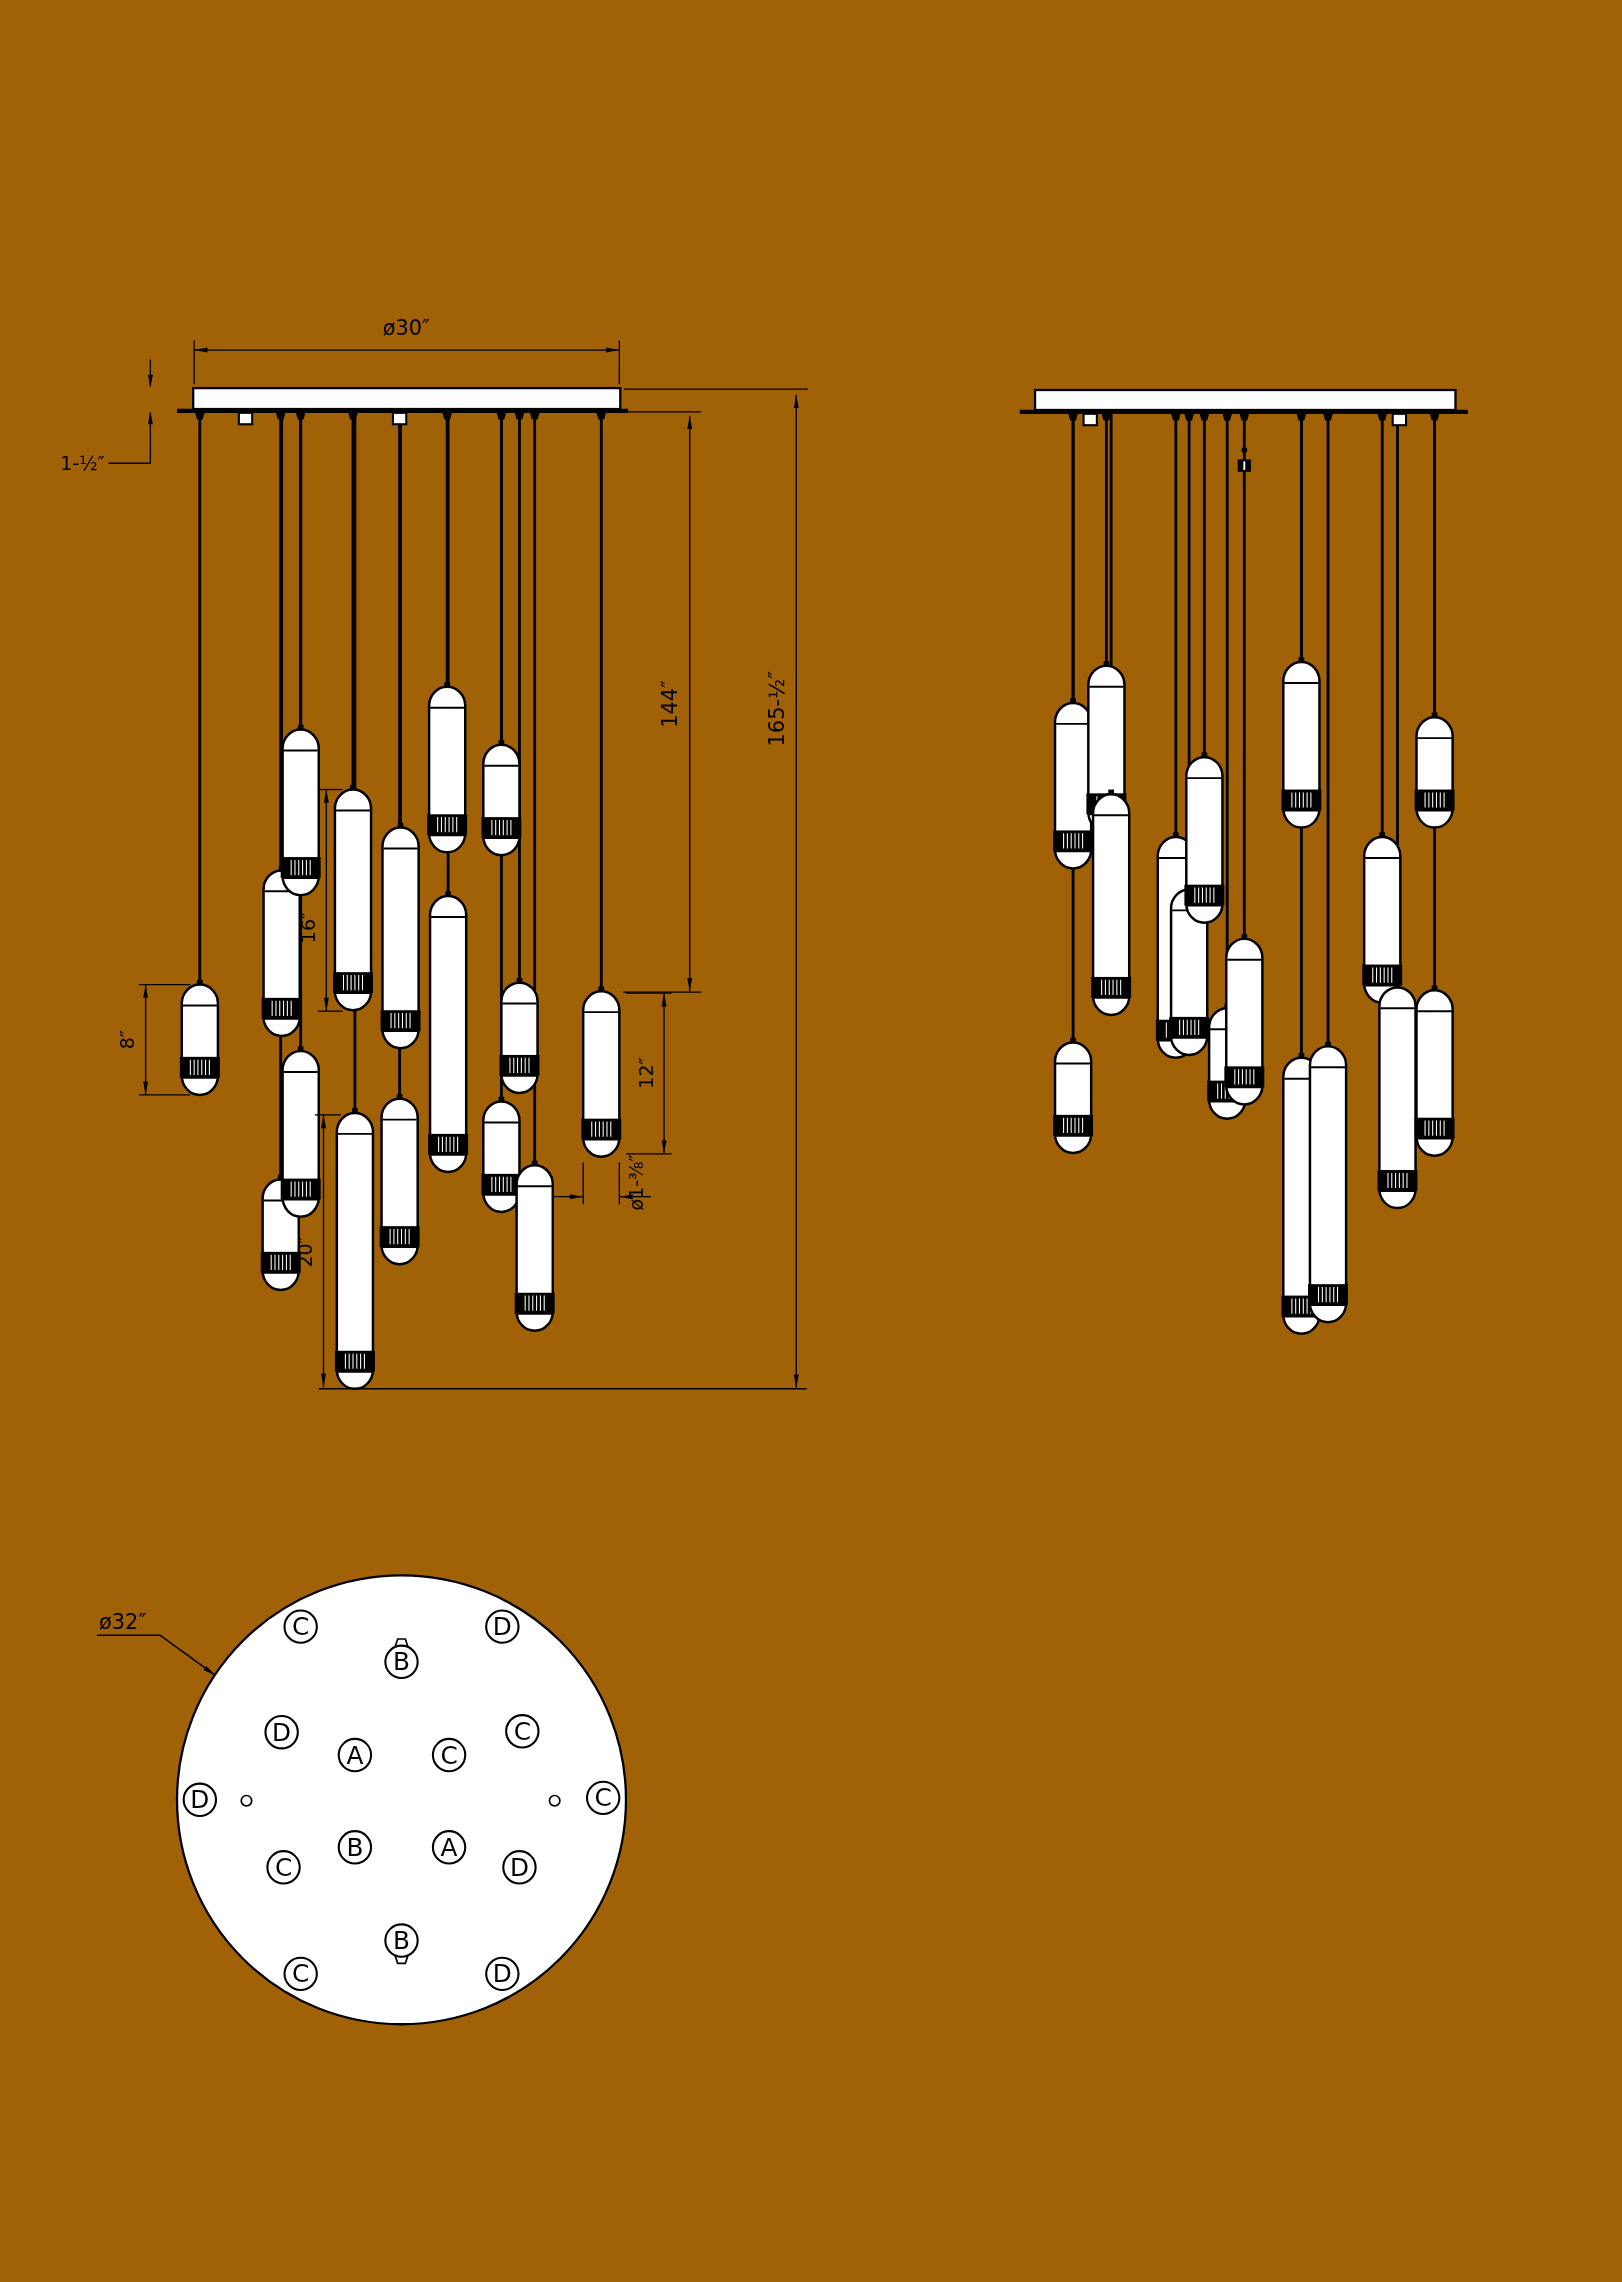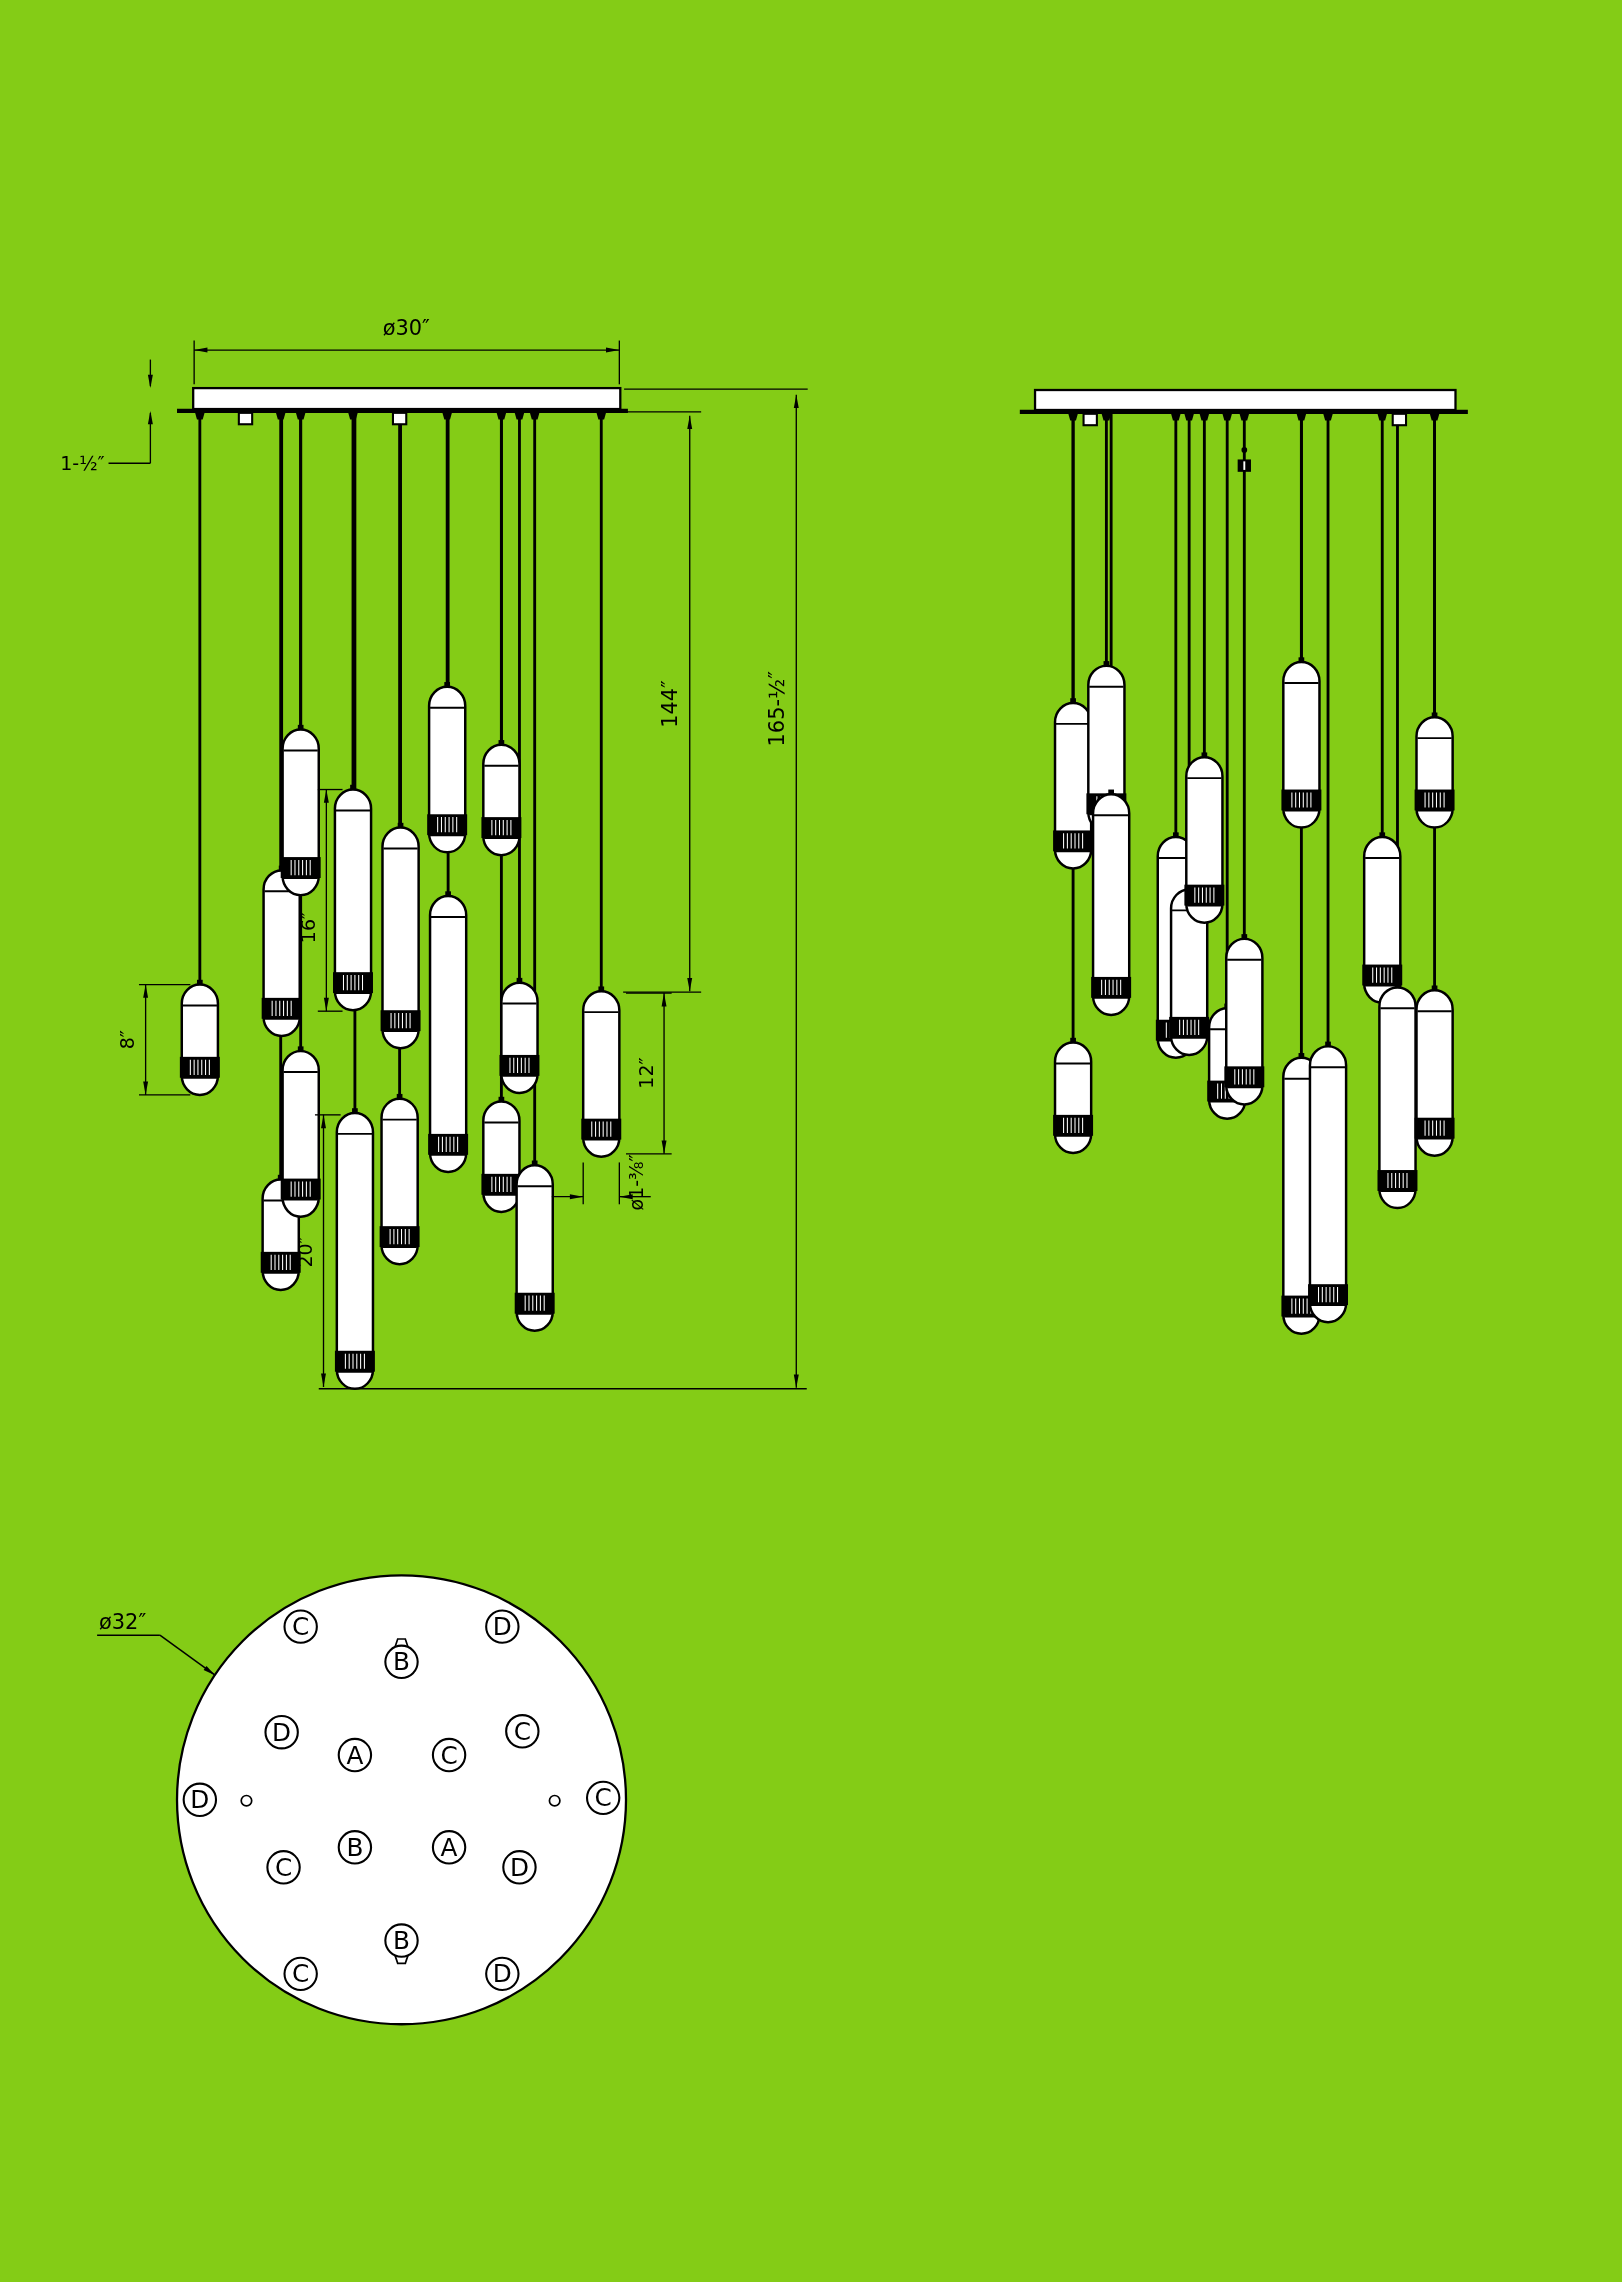--- a/index.html
+++ b/index.html
@@ -1,16 +1,16 @@
 <!DOCTYPE html>
 <html style="font-size:15px"><head>
 <meta charset="utf-8">
 <style>
   html,body{margin:0;padding:0;background:#ffffff;}
-  #stage{width:1623px;height:2283px;position:relative;background:#84cc16;}
+  #stage{width:1623px;height:2283px;position:relative;background:#a16207;}
   svg{display:block;font-family:"DejaVu Sans","Liberation Sans",sans-serif;}
   text{fill:#000;}
 </style>
 </head>
 <body>
 
 <div id="stage">
   <svg id="sheet" width="1623" height="2283" viewBox="0 0 1706 2400">
     <g id="g-left-elevation">
         <line x1="210" y1="432" x2="210" y2="1035" stroke="#000000" stroke-width="3"></line>

